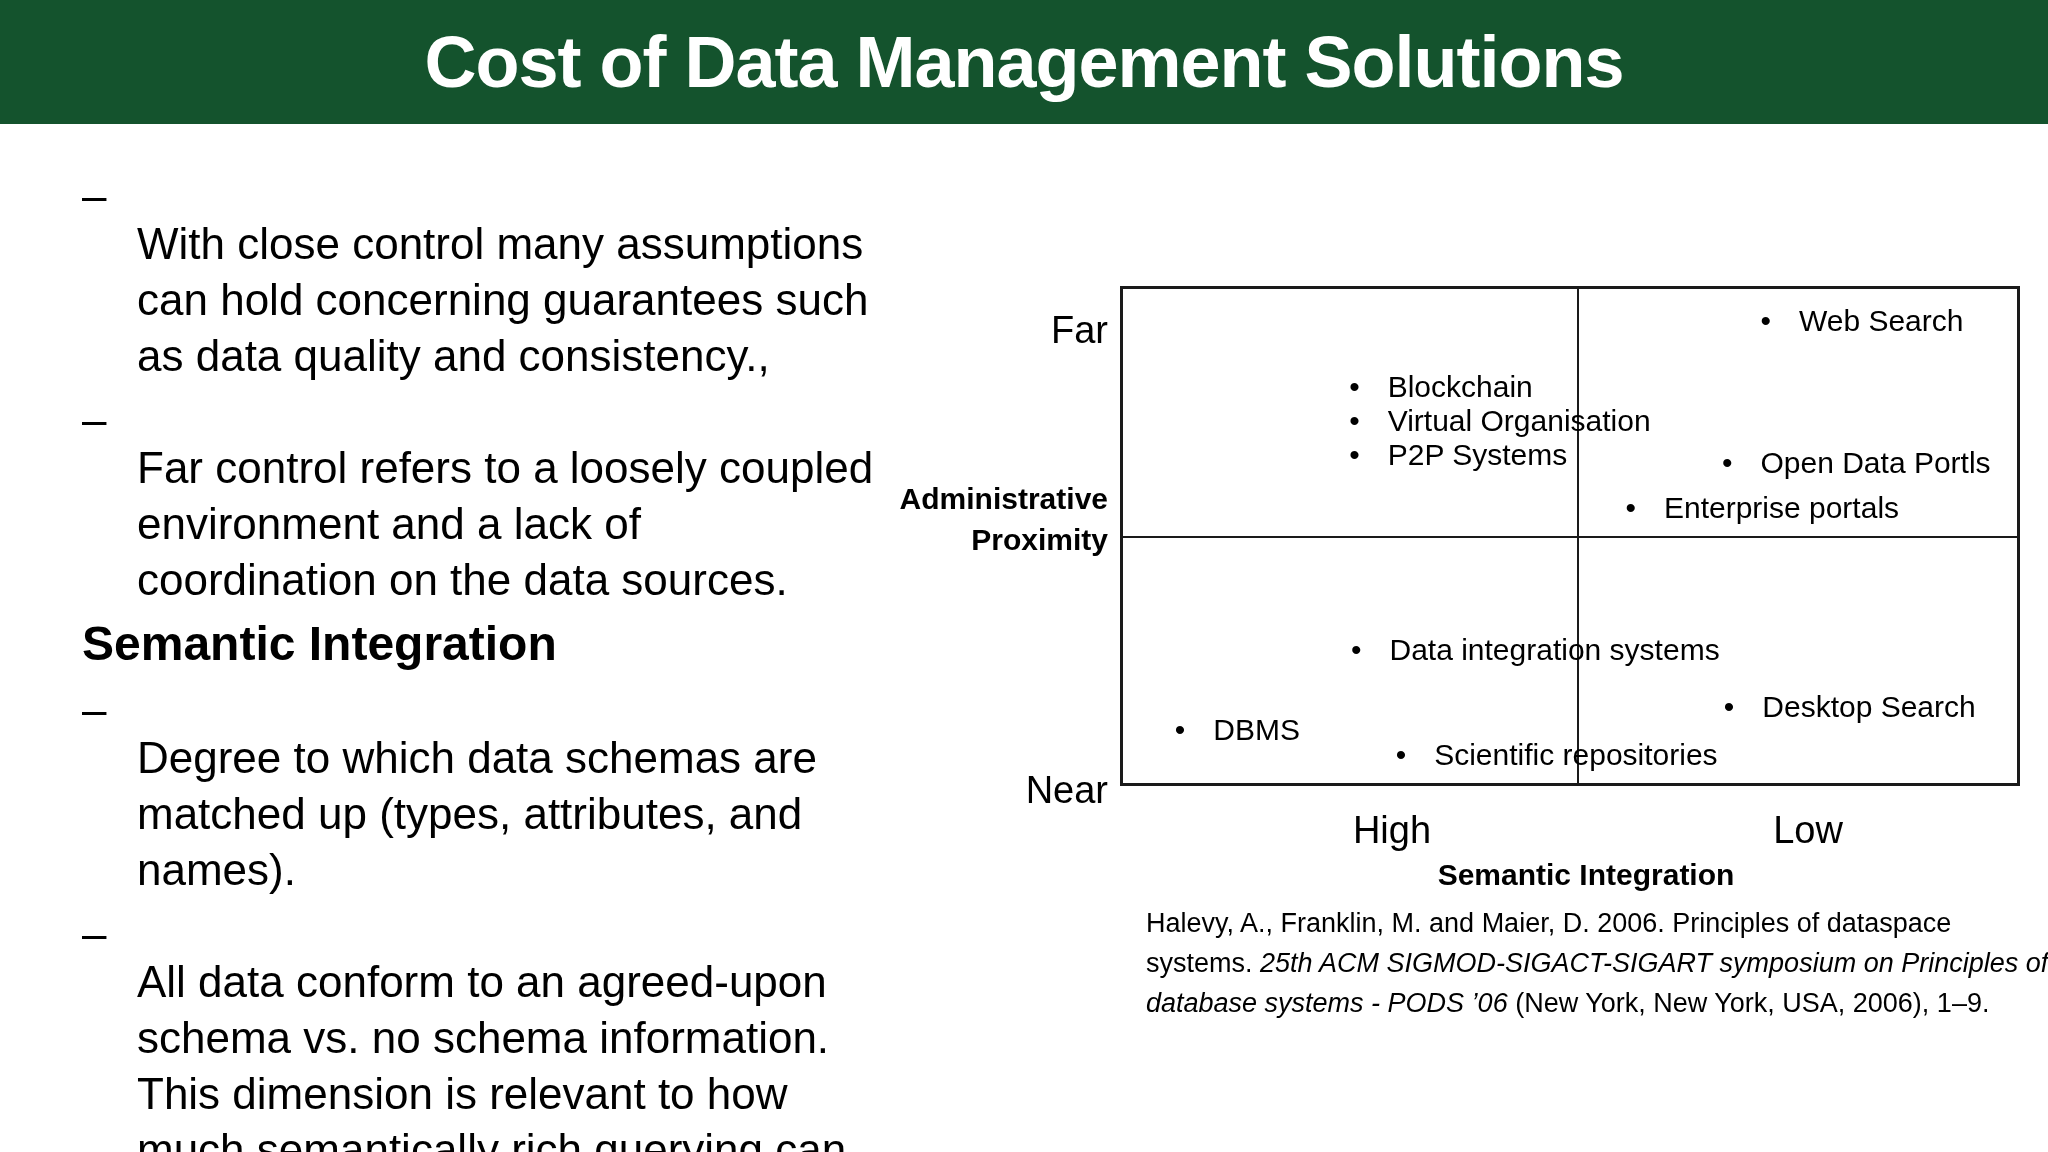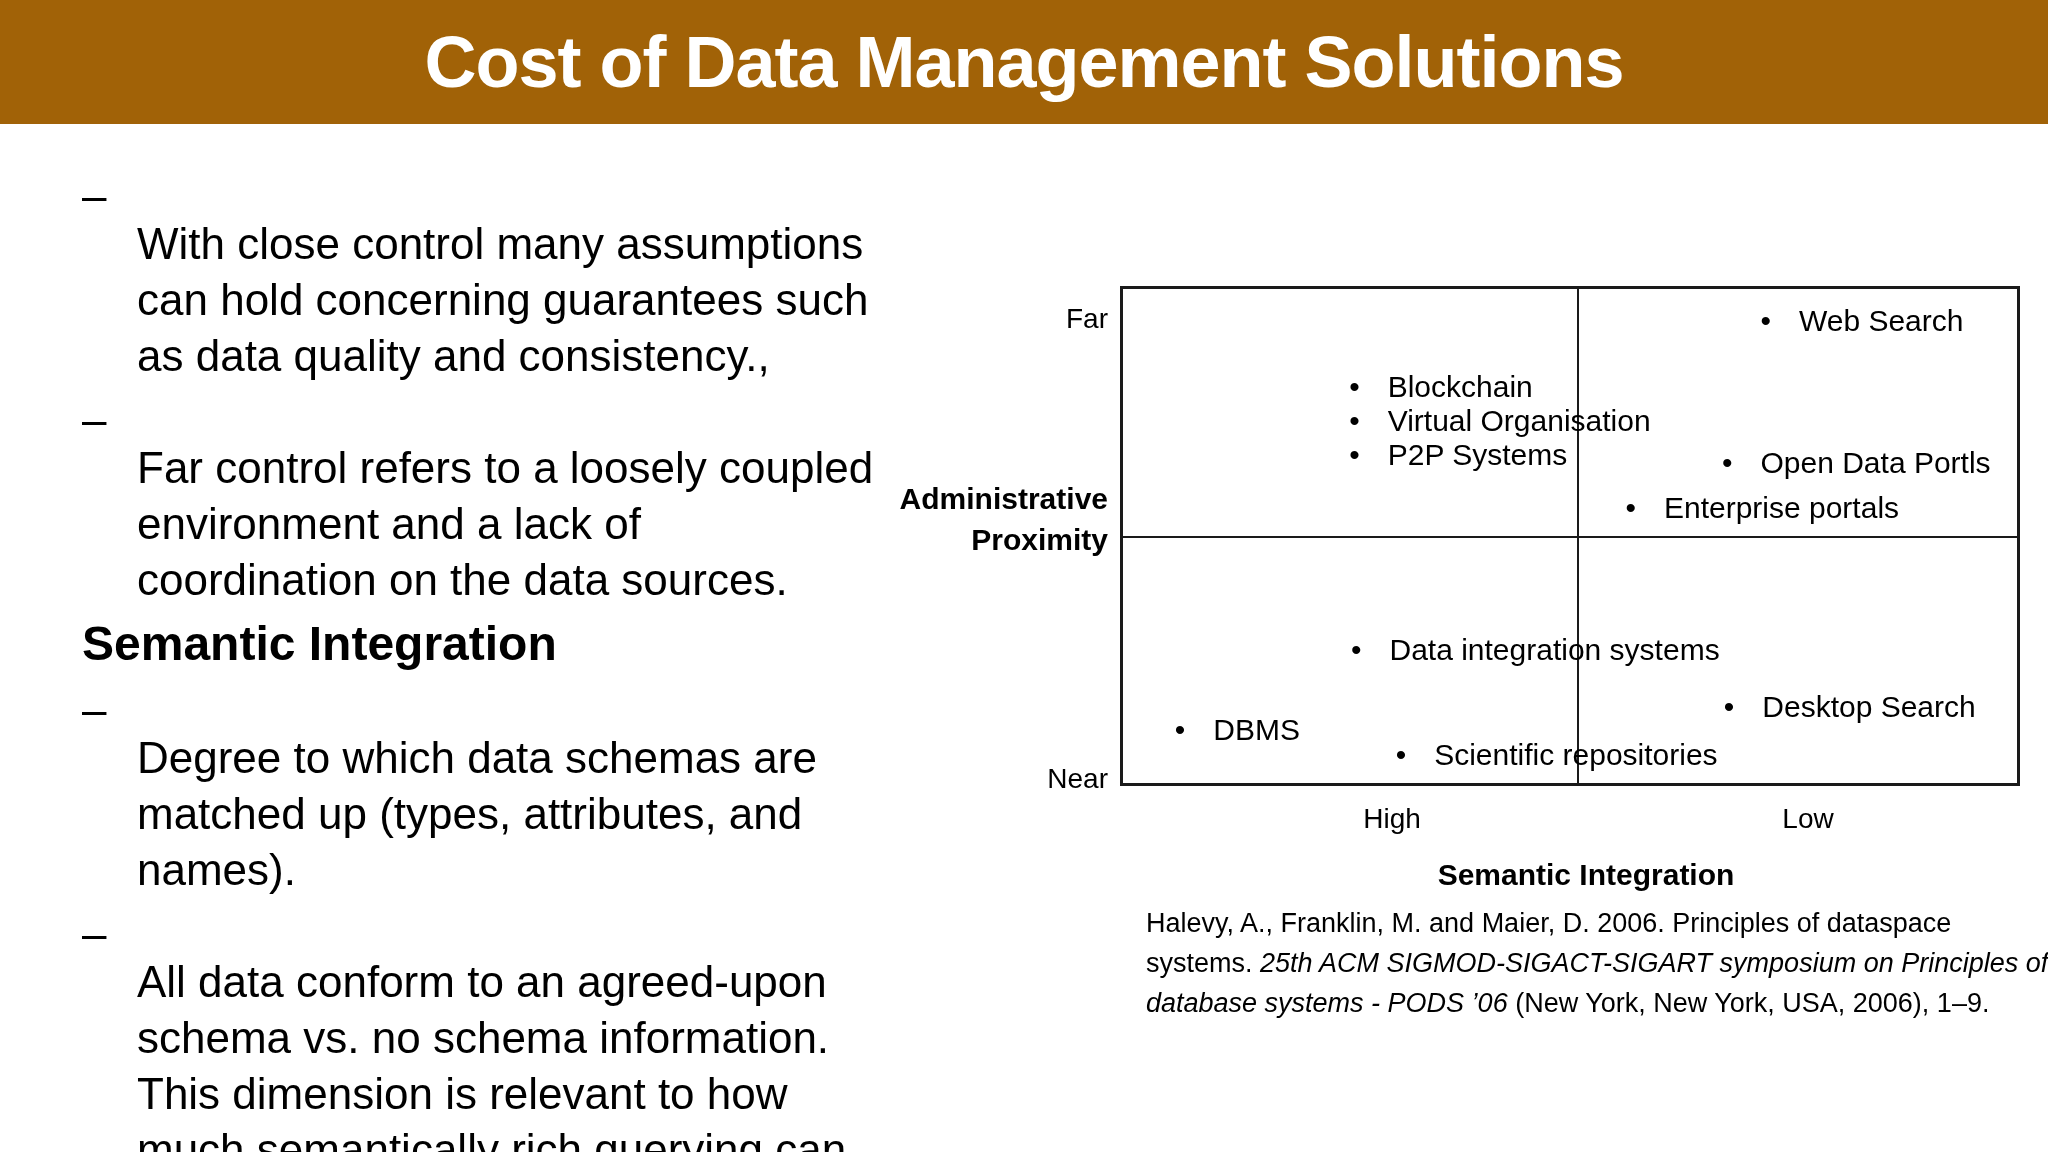--- a/index.html
+++ b/index.html
@@ -15,21 +15,21 @@
     font-family: "Liberation Sans", "DejaVu Sans", sans-serif;
     color: #000000;
   }
 
   
   .header-bar {
     position: absolute;
     left: 0; top: 0;
     width: 2048px;
     height: 124px;
-    background: #a16207;
+    background: #14532d;
     display: flex;
     align-items: center;
     justify-content: center;
   }
   .slide-title {
     color: #ffffff;
     font-size: 72px;
     font-weight: bold;
     letter-spacing: -1px;
     white-space: nowrap;
@@ -99,21 +99,22 @@
     font-size: 30px;
     white-space: nowrap;
   }
   .q-bullet {
     font-size: 30px;
   }
 
   
   .axis-label {
     position: absolute;
-    font-size: 28px;
+    font-size: 38px;
+    margin-top: 6px;
   }
   .axis-far, .axis-near {
     left: 1008px;
     width: 100px;
     text-align: right;
   }
   .axis-far  { top: 303px; }
   .axis-near { top: 763px; }
   .axis-y-title {
     position: absolute;

